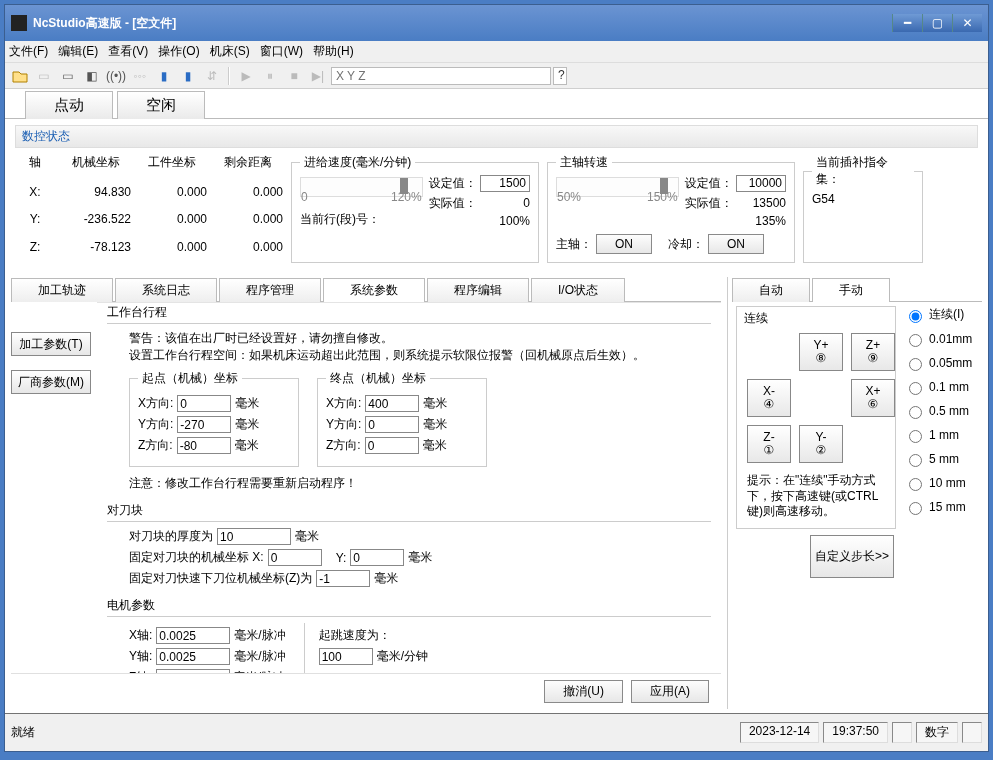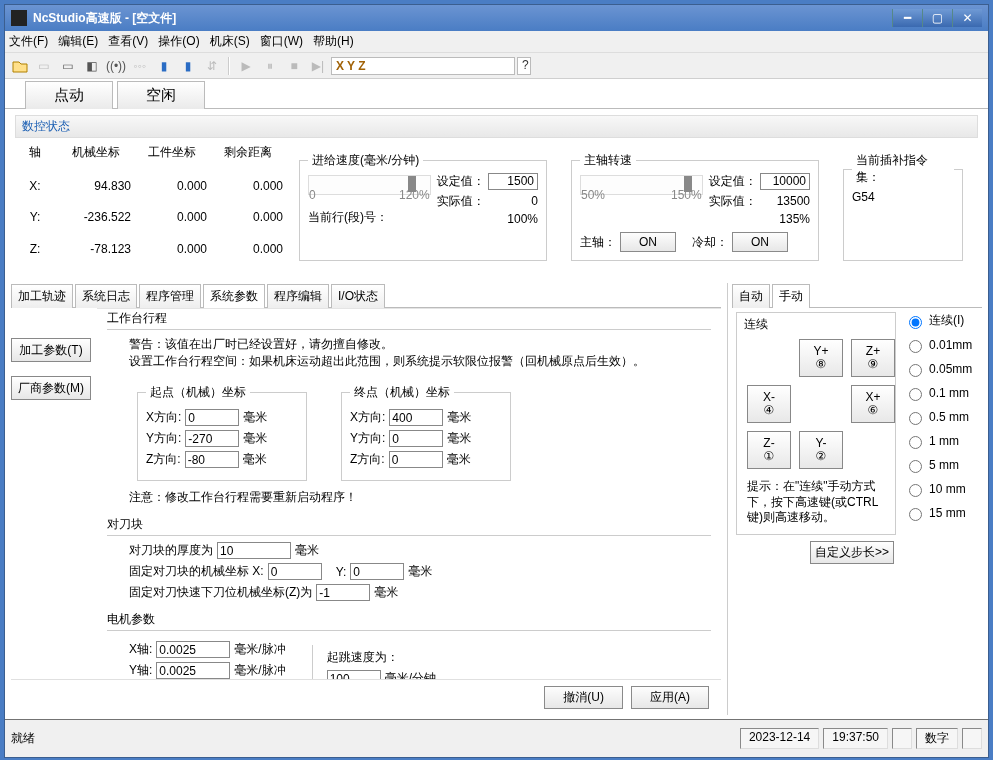--- a/index.html
+++ b/index.html
@@ -1,51 +1,51 @@
 <!DOCTYPE html>
 <html><head>
 <meta charset="utf-8">
 <style>
 * { box-sizing: border-box; font-family: "Microsoft YaHei", SimSun, Arial, sans-serif; font-size: 12px; }
 body { margin: 0; background: #4a7dc4; padding: 4px; }
 .window { background: #f0f0f0; border: 1px solid #3b5e8f; }
-.titlebar { background: linear-gradient(#6b94d2, #4a7dc4); color: #fff; height: 26px; display: flex; align-items: center; padding: 0 6px; }
+.titlebar { background: linear-gradient(#6b94d2, #4a7dc4); color: #fff; height: 36px; display: flex; align-items: center; padding: 0 6px; }
 .titlebar-icon { width: 16px; height: 16px; background: #222; margin-right: 6px; }
 .titlebar-text { flex: 1; font-weight: bold; }
 .winbtns { display: flex; gap: 0; }
 .winbtn { width: 30px; height: 18px; background: linear-gradient(#6f9ad5,#3a69b0); display: flex; align-items: center; justify-content: center; color: #fff; border-left: 1px solid #588; }
 .winbtn.close { background: linear-gradient(#6f9ad5,#3a69b0); }
 .menubar { background: #f0f0f0; height: 22px; display: flex; align-items: center; padding: 0 4px; gap: 10px; border-bottom: 1px solid #ddd; }
 .menubar span { color: #000; }
 .toolbar { background: #f0f0f0; height: 26px; display: flex; align-items: center; padding: 2px 4px; gap: 2px; border-bottom: 1px solid #cfcfcf; }
 .tbtn { width: 22px; height: 20px; border: 1px solid transparent; display: flex; align-items: center; justify-content: center; color: #555; }
 .tbtn.disabled { color: #bbb; }
-.tinput { height: 18px; border: 1px solid #bbb; background: #fff; padding: 0 4px; display: flex; align-items: center; width: 184px; color: #a16207; font-weight: bold; }
+.tinput { height: 18px; border: 1px solid #bbb; background: #fff; padding: 0 4px; display: flex; align-items: center; width: 220px; color: #737373; }
 .tinput2 { height: 18px; border: 1px solid #bbb; background: #fff; padding: 0 4px; width: 14px; color: #333; }
 .tsep { width: 2px; height: 18px; border-left: 1px solid #ccc; border-right: 1px solid #fff; margin: 0 3px; }
 .modetabs { background: #fff; height: 30px; display: flex; align-items: flex-end; padding-left: 20px; border-bottom: 1px solid #bbb; }
 .modetab { padding: 4px 28px; border: 1px solid #bbb; background: linear-gradient(#fff,#eaeaea); margin-right: 4px; border-bottom: none; position: relative; top: 1px; font-size: 15px; }
 .statuspanel { background: #fff; padding: 6px 10px 10px 10px; }
 .shdr { background: linear-gradient(#f8f8f8,#e8e8e8); border: 1px solid #ddd; padding: 2px 6px; color: #1b5fb3; }
 .srow { display: flex; gap: 8px; margin-top: 6px; }
 .coordgrid { display: grid; grid-template-columns: 40px 70px 70px 70px; gap: 4px 6px; }
 .coordgrid div { text-align: right; }
 .coordhdr { text-align: center !important; }
-fieldset { border: 1px solid #ccc; margin: 8px; padding: 4px 8px 8px 8px; }
+fieldset { border: 1px solid #ccc; margin: 0; padding: 4px 8px 8px 8px; }
 fieldset legend { padding: 0 4px; }
 .slider { height: 20px; background: #fdfdfd; border: 1px solid #ddd; position: relative; margin-top: 2px; }
 .slider .thumb { position: absolute; width: 8px; height: 16px; background: #888; top: 0; }
 .slider .ticks { position: absolute; bottom: -8px; left: 0; right: 0; display: flex; justify-content: space-between; font-size: 10px; color: #888; }
 .smallinput { width: 50px; height: 17px; border: 1px solid #888; text-align: right; padding: 0 3px; background: #fff; display: inline-block; }
 .btn { border: 1px solid #8a8a8a; background: linear-gradient(#fdfdfd,#e7e7e7); padding: 2px 18px; }
 .maincols { display: flex; gap: 6px; padding: 4px 6px; background: #fff; height: 440px; }
 .leftcol { flex: 1; display: flex; flex-direction: column; }
 .rightcol { width: 255px; display: flex; flex-direction: column; border-left: 1px solid #ccc; padding-left: 4px;}
 .subtabs { display: flex; border-bottom: 1px solid #bbb; }
-.subtab { padding: 3px 6px; border: 1px solid #bbb; background: linear-gradient(#fff,#eee); margin-right: 2px; border-bottom: none; position: relative; top: 1px; }
+.subtab { padding: 3px 26px; border: 1px solid #bbb; background: linear-gradient(#fff,#eee); margin-right: 2px; border-bottom: none; position: relative; top: 1px; }
 .subtab.active { background: #fff; }
 .paramwrap { display: flex; gap: 6px; flex: 1; overflow: hidden; }
 .leftbtns { width: 80px; padding-top: 30px; }
 .leftbtns button { display: block; width: 80px; height: 24px; margin-bottom: 14px; border: 1px solid #888; background: linear-gradient(#fff,#e7e7e7); }
 .paramscroll { flex: 1; border: none; overflow-y: auto; padding: 1px 10px; }
 .paramscroll .sec { margin-bottom: 10px; }
 .paramscroll .sec .shead { border-bottom: 1px solid #ccc; margin-bottom: 6px; padding-bottom: 2px; }
 .paramscroll .inset { margin-left: 22px; }
 .fieldline { display: flex; align-items: center; gap: 4px; margin: 4px 0; }
 .txtin { height: 17px; border: 1px solid #888; padding: 0 2px; background: #fff; width: 54px; text-align: left; }
@@ -57,21 +57,21 @@
 .padbtns { display: grid; grid-template-columns: 44px 44px 44px; grid-template-rows: 38px 38px 38px; gap: 8px; padding: 6px; }
 .padbtn { border: 1px solid #888; background: linear-gradient(#fff,#e8e8e8); display: flex; align-items: center; justify-content: center; text-align: center; line-height: 1.1; }
 .radiolist { display: flex; flex-direction: column; gap: 8px; padding: 4px 4px; }
 .radiolist label { display: flex; align-items: center; gap: 4px; }
 .hint { margin: 4px 6px; line-height: 1.3; }
 .bottom { background: #f0f0f0; border-top: 1px solid #737373; height: 38px; display: flex; align-items: center; padding: 0 6px; }
 .bottom .seg { border: 1px inset #ddd; padding: 1px 8px; margin-left: 4px; background: #f6f6f6; }
 .rightalign { margin-left: auto; display: flex; }
 .fgroup { border: 1px solid #ccc; margin: 4px; padding: 4px; }
 .fgroup .ftit { margin-top: -10px; background: #fff; display: inline-block; padding: 0 3px; }
-.stepbtn { border: 1px solid #888; background: linear-gradient(#fff,#e7e7e7); padding: 2px 4px; display: inline-block; }
+.stepbtn { border: 1px solid #888; background: linear-gradient(#fff,#e7e7e7); padding: 12px 4px; display: inline-block; }
 .applybar { display: flex; justify-content: flex-end; gap: 8px; padding: 6px 12px; border-top: 1px solid #e0e0e0; }
 </style>
 </head>
 <body>
 
 <div class="window">
   <div class="titlebar">
     <div class="titlebar-icon"></div>
     <div class="titlebar-text">NcStudio高速版 - [空文件]</div>
     <div class="winbtns">
@@ -249,21 +249,21 @@
                         <input class="txtin" value="0" style="">
                         <span>毫米</span>
                       </div>
                   <div class="fieldline">
                         <span>Z方向:</span>
                         <input class="txtin" value="0" style="">
                         <span>毫米</span>
                       </div>
                 </fieldset>
               </div>
-              <div style="">注意：修改工作台行程需要重新启动程序！</div>
+              <div style="margin-top:8px">注意：修改工作台行程需要重新启动程序！</div>
             </div>
           </div>
           <div class="sec">
             <div class="shead">对刀块</div>
             <div class="inset">
               <div class="fieldline">
                     <span>对刀块的厚度为</span>
                     <input class="txtin" style="width: 74px;" value="10">
                     <span>毫米</span>
                   </div>

